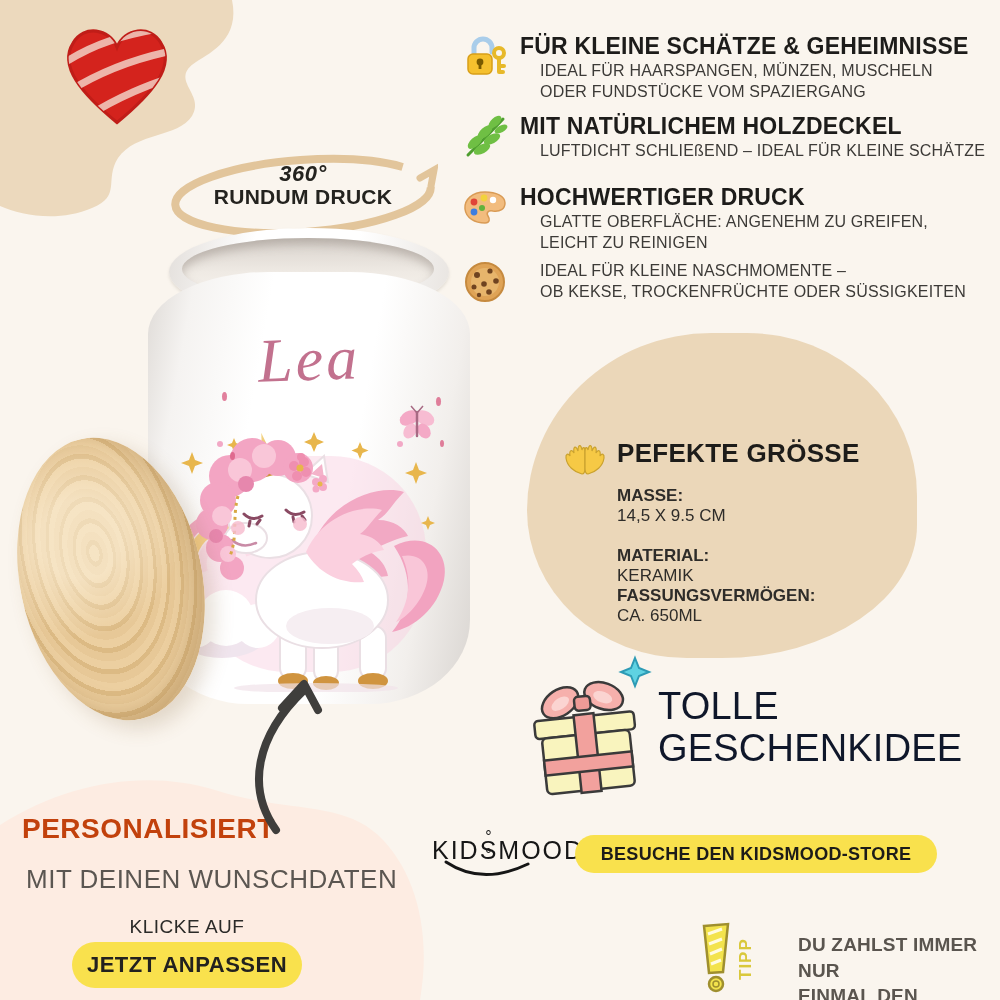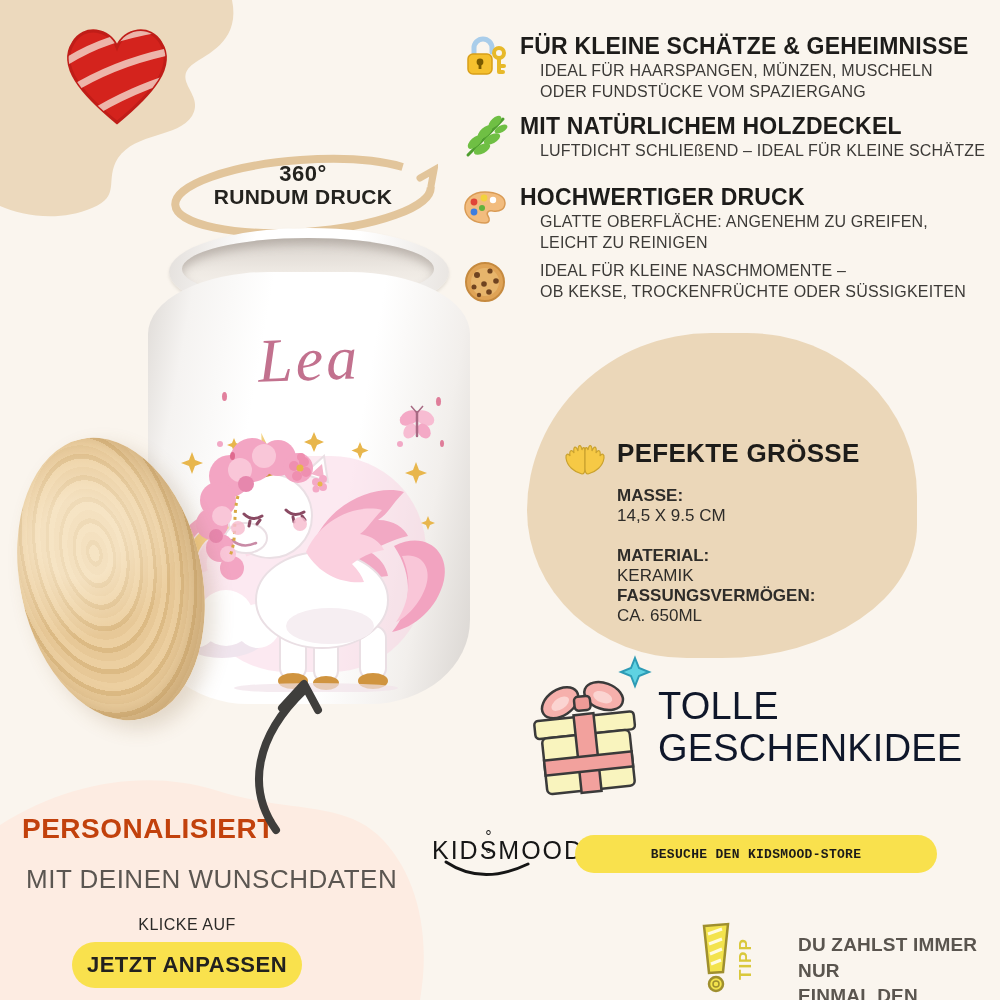--- a/index.html
+++ b/index.html
@@ -16,21 +16,21 @@
   .blob-bl { position:absolute; left:0; top:755px; width:470px; height:245px; }
 
   
   .heart { position:absolute; left:52px; top:18px; width:130px; height:115px; }
 
   
   .badge360 { position:absolute; left:168px; top:152px; width:270px; height:88px; }
   .badge360 svg { position:absolute; left:0; top:0; }
   .badge360 .txt { position:absolute; left:0; top:10px; width:100%; text-align:center;
     color:#24231f; font-weight:700; line-height:1.08; }
-  .badge360 .l1 { font-size:22px; letter-spacing:.5px; }
+  .badge360 .l1 { font-size:22px; letter-spacing:.5px;font-style:italic; }
   .badge360 .l2 { font-size:21px; letter-spacing:.3px; }
 
   
   .jar { position:absolute; left:148px; top:226px; width:322px; height:478px; }
   .jar-rim { position:absolute; left:21px; top:2px; width:280px; height:88px; border-radius:50%;
     background:linear-gradient(100deg,#e3dfdb,#ffffff 30%,#ffffff 65%,#e8e4e0);
     box-shadow:0 2px 3px rgba(160,150,140,.25); }
   .jar-open { position:absolute; left:34px; top:12px; width:252px; height:62px; border-radius:50%;
     background:linear-gradient(#d8d2cc 0%,#efeae4 55%,#f7f3ee 100%);
     box-shadow:inset 0 6px 10px rgba(120,110,100,.35); }
@@ -75,33 +75,33 @@
   
   .gift-icon { position:absolute; left:523px; top:648px; width:138px; height:158px; }
   .gift-title { position:absolute; left:658px; top:686px; font-size:38px; font-weight:400;
     color:#0f172a; line-height:1.1; letter-spacing:.2px; }
 
   
   .pers-head { position:absolute; left:22px; top:813px; font-size:28px; font-weight:800;
     color:#c2410c; letter-spacing:.5px; }
   .pers-sub { position:absolute; left:26px; top:864px; font-size:26px; color:#5b5651; letter-spacing:.5px; }
   .pers-hint { position:absolute; left:72px; top:916px; width:230px; text-align:center;
-    font-size:16px; color:#2b2a28; letter-spacing:.5px; }
+    font-size:19px; color:#2b2a28; letter-spacing:.5px; }
   .pers-btn { position:absolute; left:72px; top:942px; width:230px; height:46px; border:none;
     border-radius:23px; background:#f9e14d; font-family:inherit; font-size:22px; font-weight:800;
     color:#22211f; letter-spacing:.5px; cursor:pointer; }
 
   
   .brand { position:absolute; left:432px; top:836px; width:140px; height:52px;
     font-size:25px; font-weight:500; color:#161616; letter-spacing:2px; }
   .brand .dots { position:absolute; left:49px; top:-8px; width:18px; text-align:center;
     font-size:16px; letter-spacing:3px; color:#161616; }
   .brand svg { position:absolute; left:10px; top:24px; }
   .store-btn { position:absolute; left:575px; top:835px; width:362px; height:38px; border:none;
-    border-radius:19px; background:#f9e14d; font-family:Liberation Mono, monospace; font-size:13px; font-weight:700;
+    border-radius:19px; background:#f9e14d; font-family:Liberation Sans, sans-serif; font-size:18px; font-weight:700;
     color:#1c1b19; letter-spacing:.3px; cursor:pointer; }
   .tagline { position:absolute; left:428px; top:882px; width:570px; font-size:28px; font-weight:800;
     color:#141311; letter-spacing:.1px; }
   .tip-icon { position:absolute; left:696px; top:922px; width:42px; height:72px; }
   .tip-label { position:absolute; left:736px; top:924px; height:70px; writing-mode:vertical-rl;
     transform:rotate(180deg); font-size:17px; font-weight:800; color:#d9c83b; letter-spacing:1px;
     text-align:center; }
   .tip-text { position:absolute; left:770px; top:932px; font-size:19px; font-weight:700;
     color:#5a554f; line-height:1.35; letter-spacing:.2px;margin-left:28px; }
 </style>

